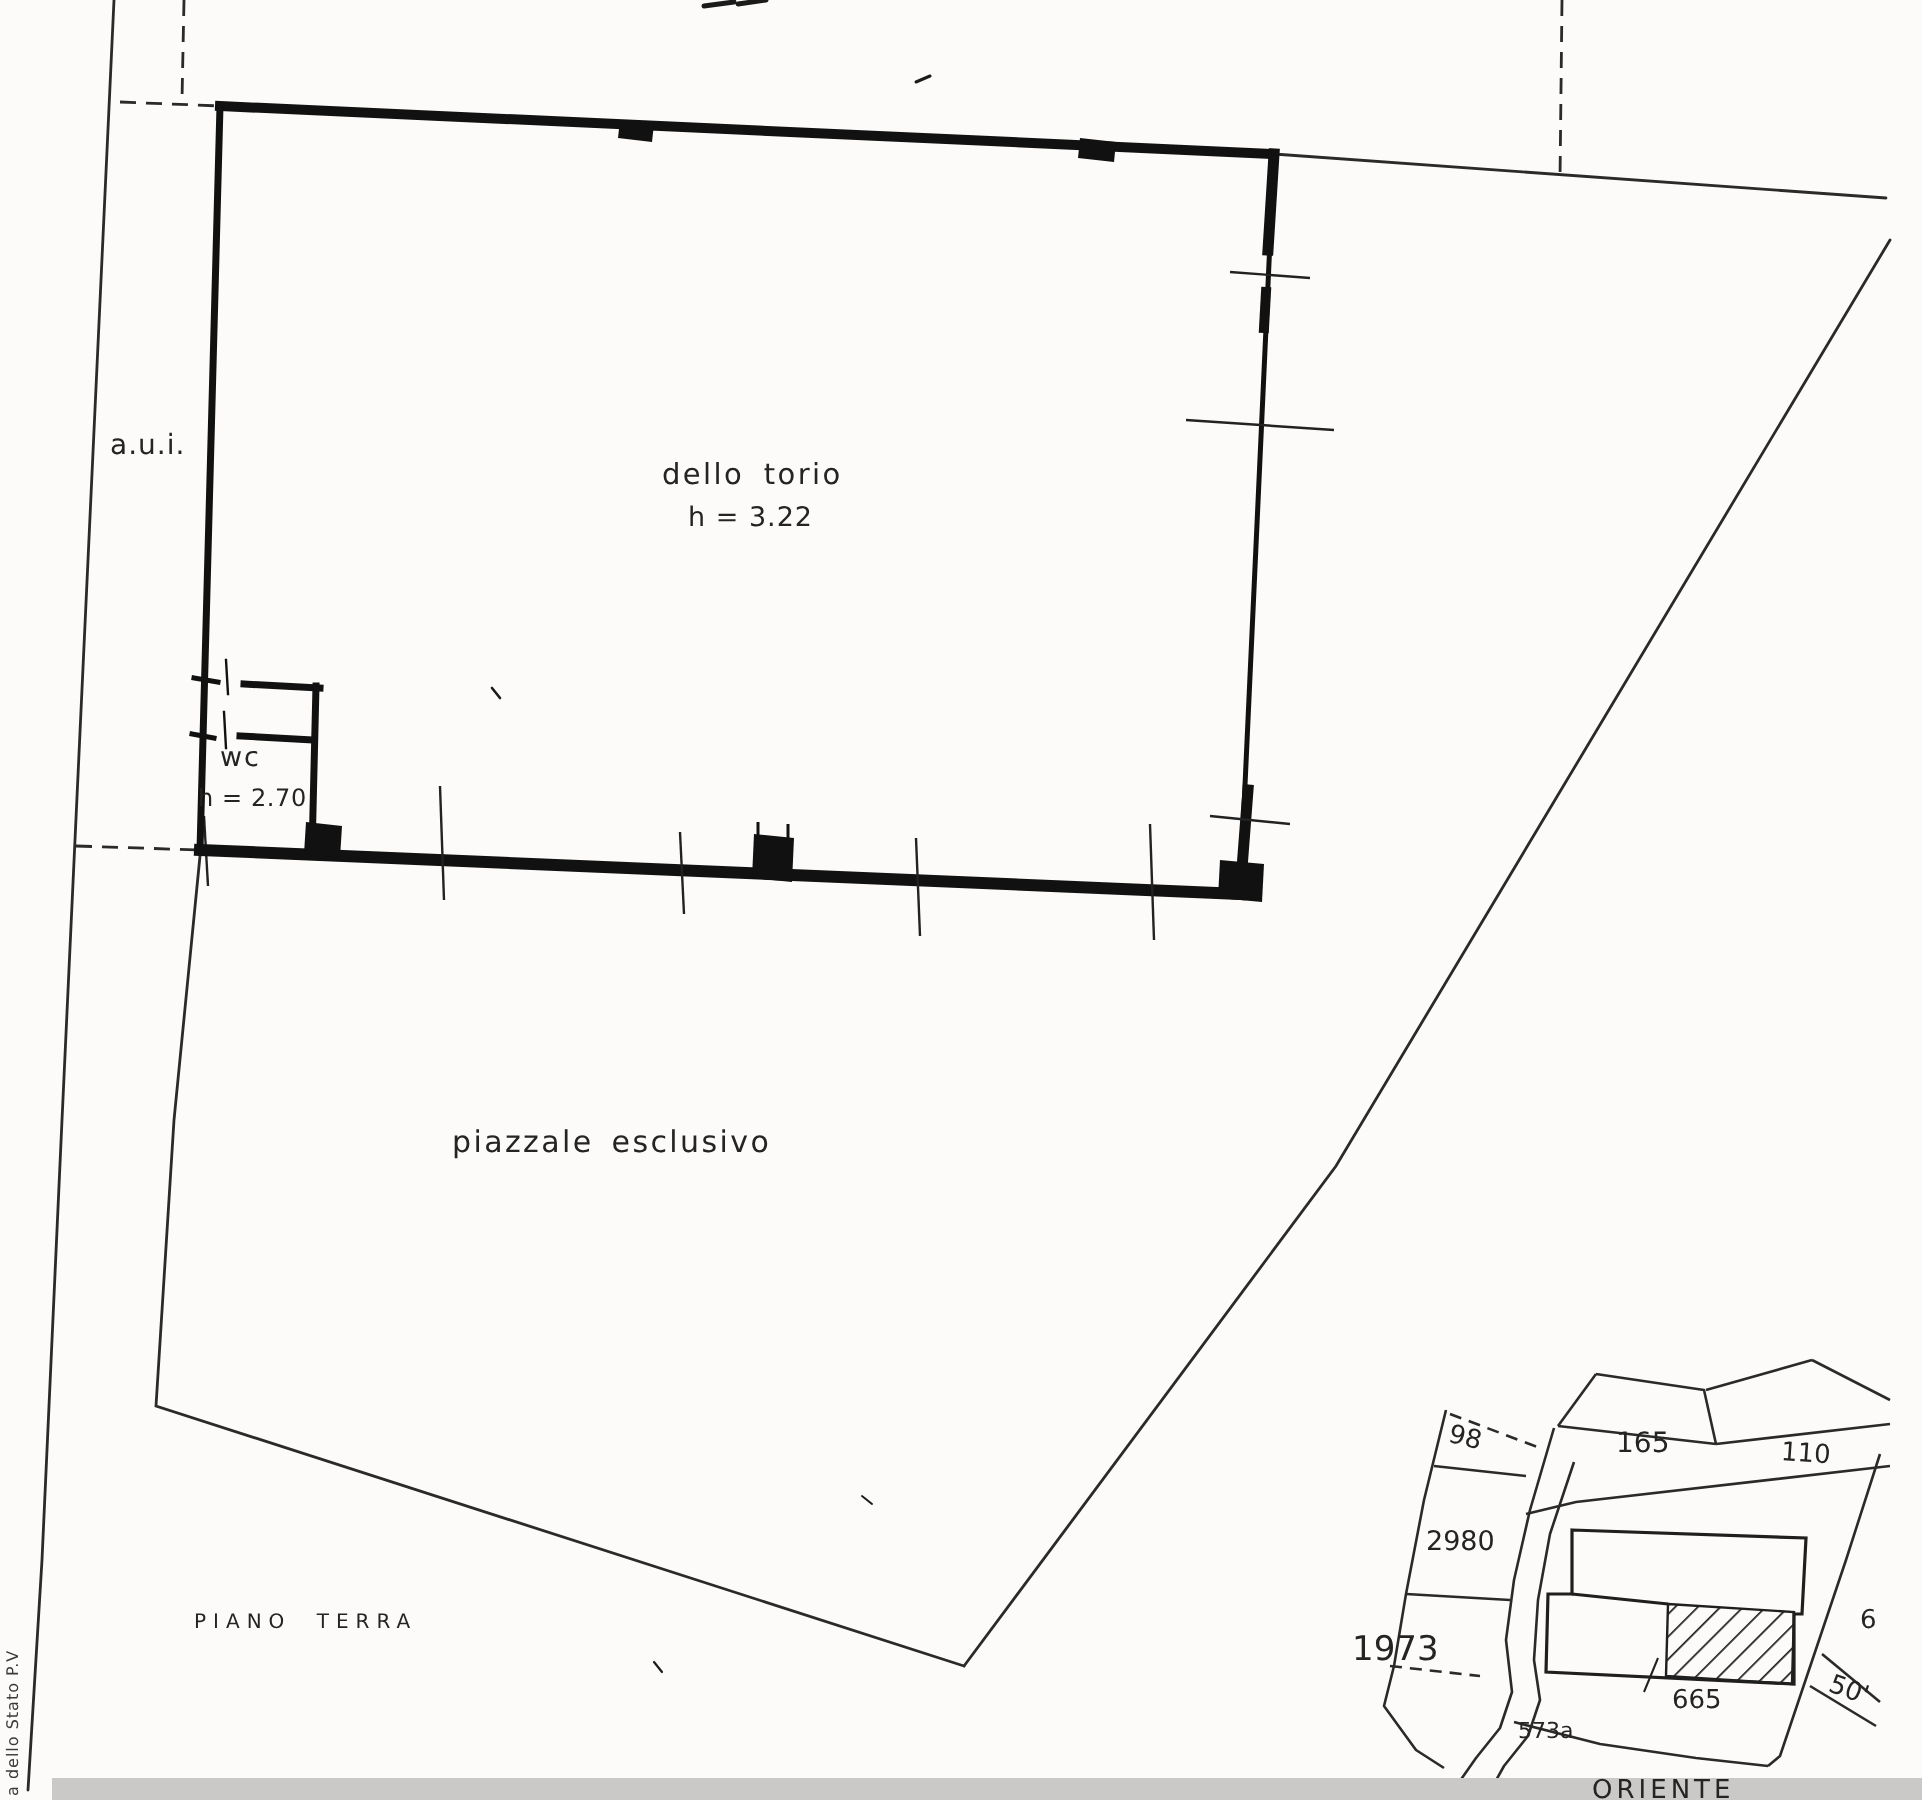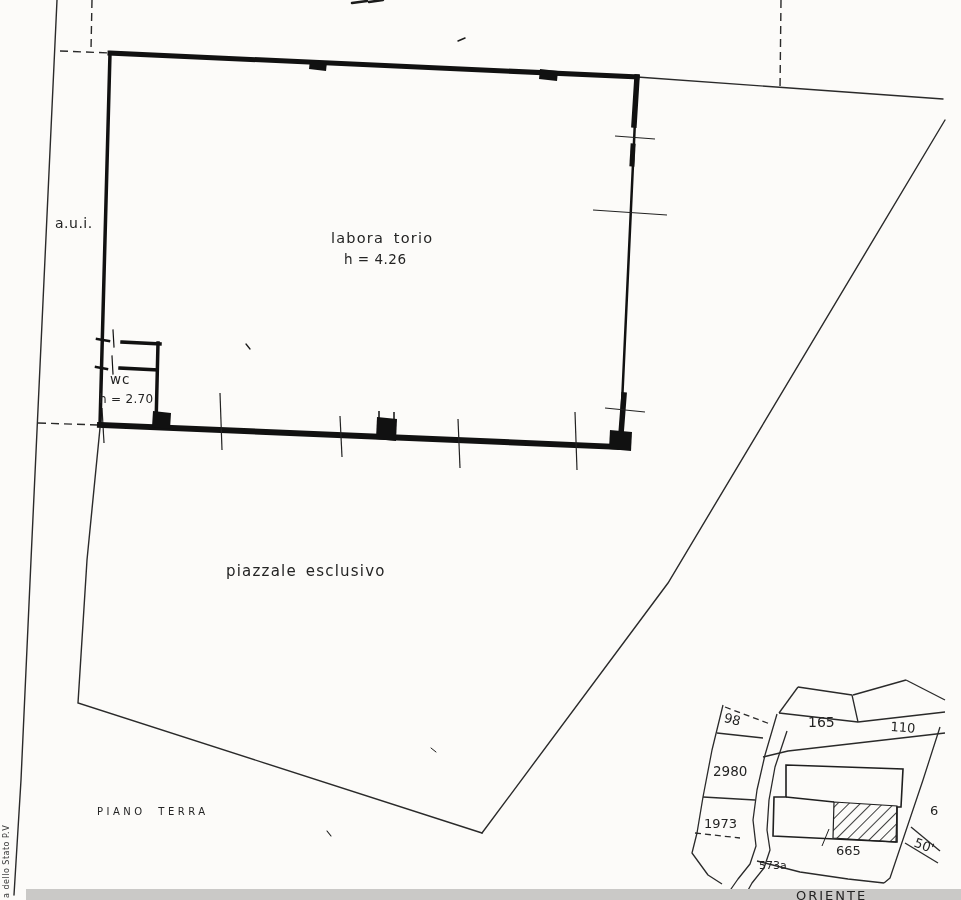--- a/index.html
+++ b/index.html
@@ -130,37 +130,37 @@
     <g>
       <path d="M786,765 L903,769 L901,807 L897,807 L897,842 L773,836 L774,797 L786,797 Z" fill="#fcfbf9" stroke="#1f1f1f" stroke-width="1.6"></path>
       <path d="M786,797 L834,802" stroke="#1f1f1f" stroke-width="1.4" fill="none"></path>
       <path d="M834,802 L897,806 L896,842 L833,838 Z" fill="url(#hatch)" stroke="#1f1f1f" stroke-width="1.2"></path>
       <path d="M822,846 L829,829" stroke="#1f1f1f" stroke-width="1" fill="none"></path>
     </g>
   </svg>
 
   <div class="lbl" style="left:55px;top:216px;font-size:14px;letter-spacing:.5px">a.u.i.</div>
 
-  <div class="lbl" style="left:331px;top:231px;font-size:14.5px;letter-spacing:1.2px;word-spacing:4px">labora torio</div>
-  <div class="lbl" style="left:344px;top:253px;font-size:13.5px;letter-spacing:.5px">h = 4.26</div>
+  <div class="lbl" style="left:331px;top:231px;font-size:14.5px;letter-spacing:1.2px;word-spacing:4px">dello torio</div>
+  <div class="lbl" style="left:344px;top:253px;font-size:13.5px;letter-spacing:.5px">h = 3.22</div>
 
   <div class="lbl" style="left:110px;top:373px;font-size:13.5px;letter-spacing:1px">wc</div>
   <div class="lbl" style="left:99px;top:393px;font-size:12px;letter-spacing:.3px">h = 2.70</div>
 
   <div class="lbl" style="left:226px;top:564px;font-size:15px;letter-spacing:1.2px;word-spacing:3px">piazzale esclusivo</div>
 
   <div class="lbl" style="left:97px;top:807px;font-size:10px;letter-spacing:3.5px;word-spacing:6px">PIANO  TERRA</div>
 
   <div class="lbl side-note" style="left:3px;top:898px">a dello Stato   P.V</div>
 
   <div class="lbl rot14" style="left:726px;top:711px;font-size:13px">98</div>
   <div class="lbl" style="left:808px;top:715px;font-size:14px">165</div>
   <div class="lbl rot4" style="left:891px;top:720px;font-size:13px">110</div>
   <div class="lbl" style="left:713px;top:765px;font-size:13.5px">2980</div>
-  <div class="lbl" style="left:704px;top:817px;font-size:13px">1973</div>
+  <div class="lbl" style="left:676px;top:817px;font-size:17px">1973</div>
   <div class="lbl" style="left:759px;top:860px;font-size:11px">573a</div>
   <div class="lbl" style="left:836px;top:844px;font-size:13px">665</div>
   <div class="lbl rot20" style="left:917px;top:836px;font-size:13px">50'</div>
   <div class="lbl" style="left:930px;top:804px;font-size:13px">6</div>
 
   <div class="lbl" style="left:796px;top:889px;font-size:13px;letter-spacing:2px;z-index:4">ORIENTE</div>
 
   <div class="edge edge-right"></div>
   <div class="edge-right-hl"></div>
   <div class="edge edge-bottom" style="position:absolute;"></div>

